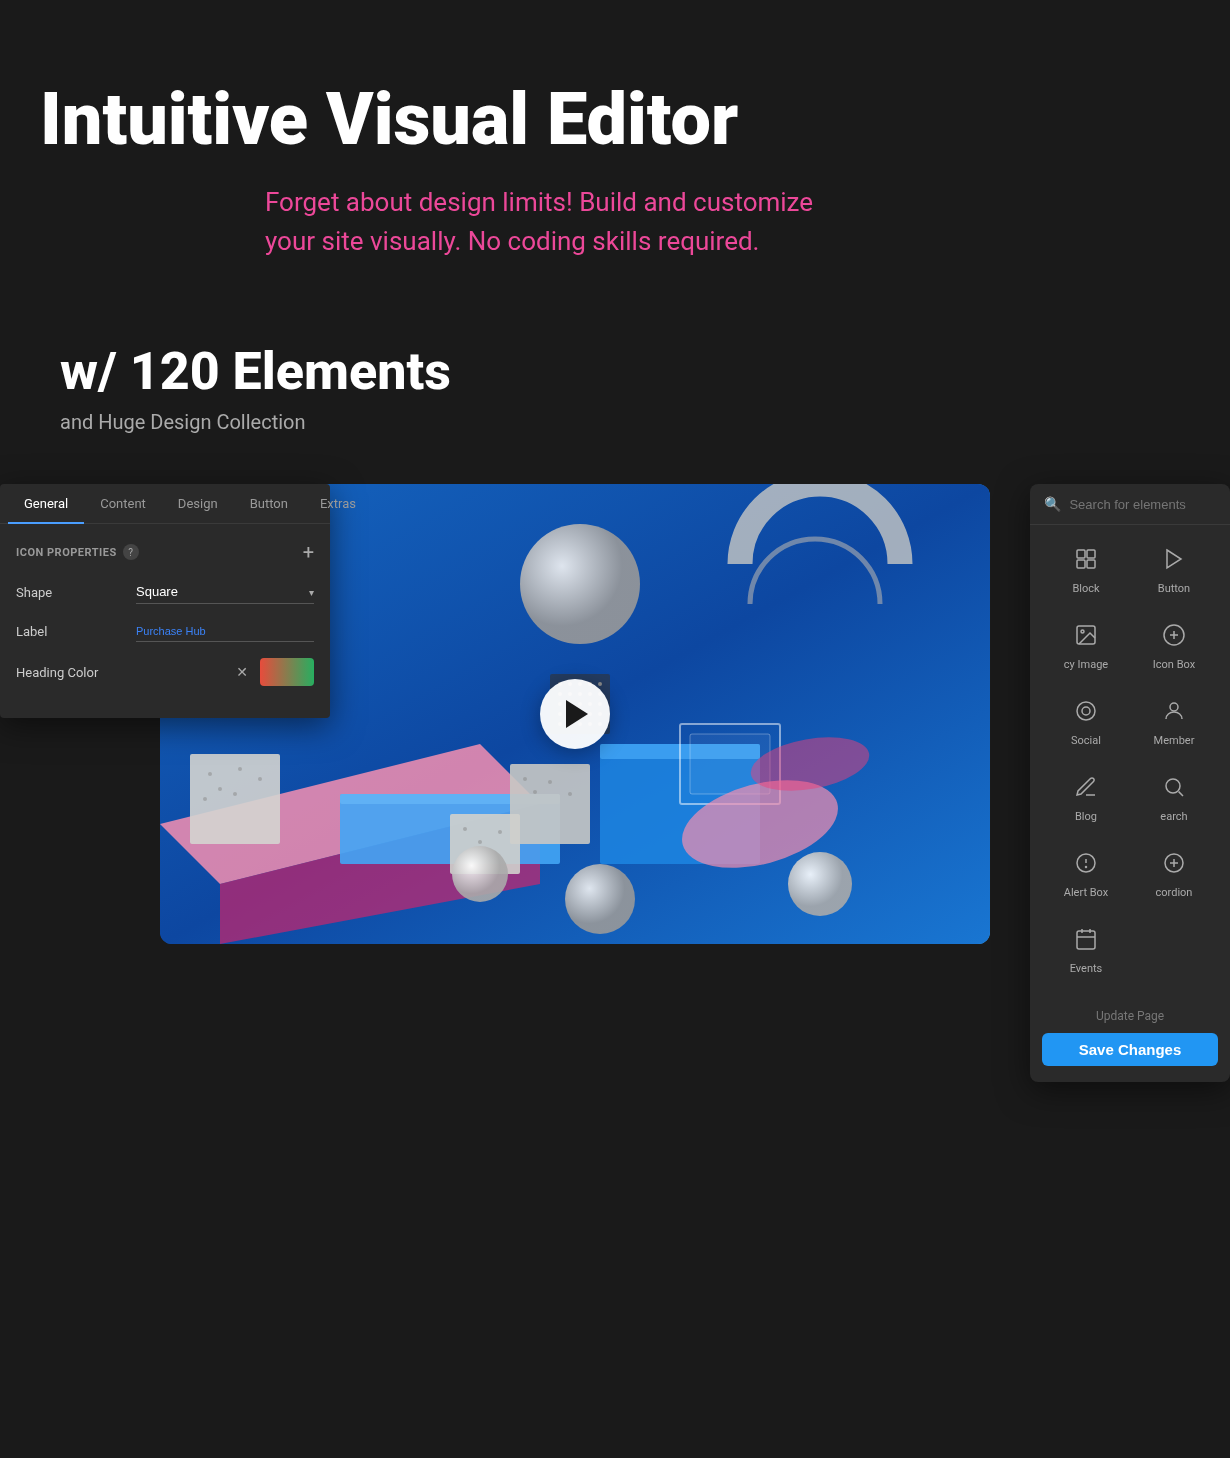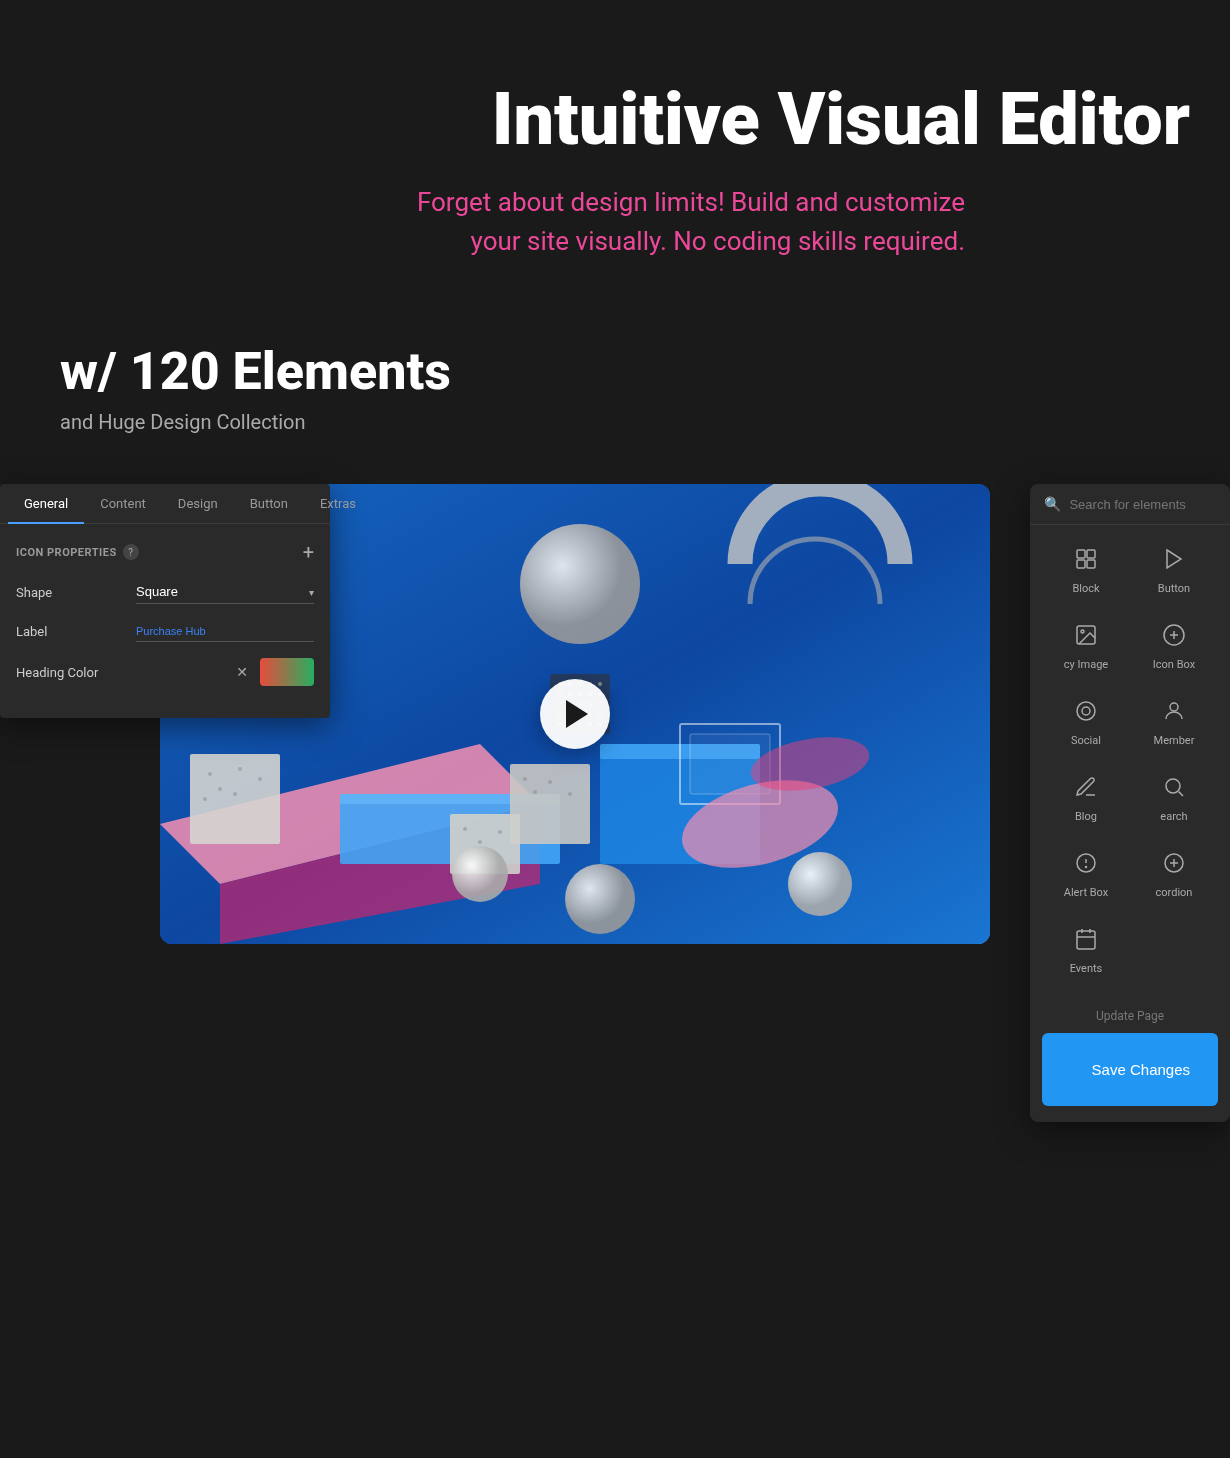--- a/index.html
+++ b/index.html
@@ -7,21 +7,21 @@
       background-color: #1a1a1a;
       font-family: -apple-system, BlinkMacSystemFont, 'Segoe UI', Roboto, sans-serif;
       width: 1230px;
       min-height: 1458px;
       overflow-x: hidden;
       position: relative;
     }
 
     
     .hero {
-      text-align: right;
+      text-align: left;
       padding: 80px 40px 40px;
     }
     .hero-title {
       font-size: 72px;
       font-weight: 900;
       color: #ffffff;
       line-height: 1.1;
       margin-bottom: 24px;
     }
     .hero-subtitle {
@@ -306,29 +306,28 @@
       text-align: center;
     }
     .update-label {
       font-size: 12px;
       color: #777;
       text-align: center;
       margin-bottom: 10px;
     }
     .save-button {
       width: 100%;
-      padding: 28px;
+      padding: 8px;
       background: #2196f3;
       color: #fff;
       border: none;
       border-radius: 6px;
       font-size: 15px;
-      font-weight: 400;
-      cursor: pointer;
-      text-align: right;
+      font-weight: 700;
+      cursor: pointer;
     }
 
     
     .page-wrapper {
       position: relative;
       min-height: 1458px;
     }
 
     .content-area {
       position: relative;

